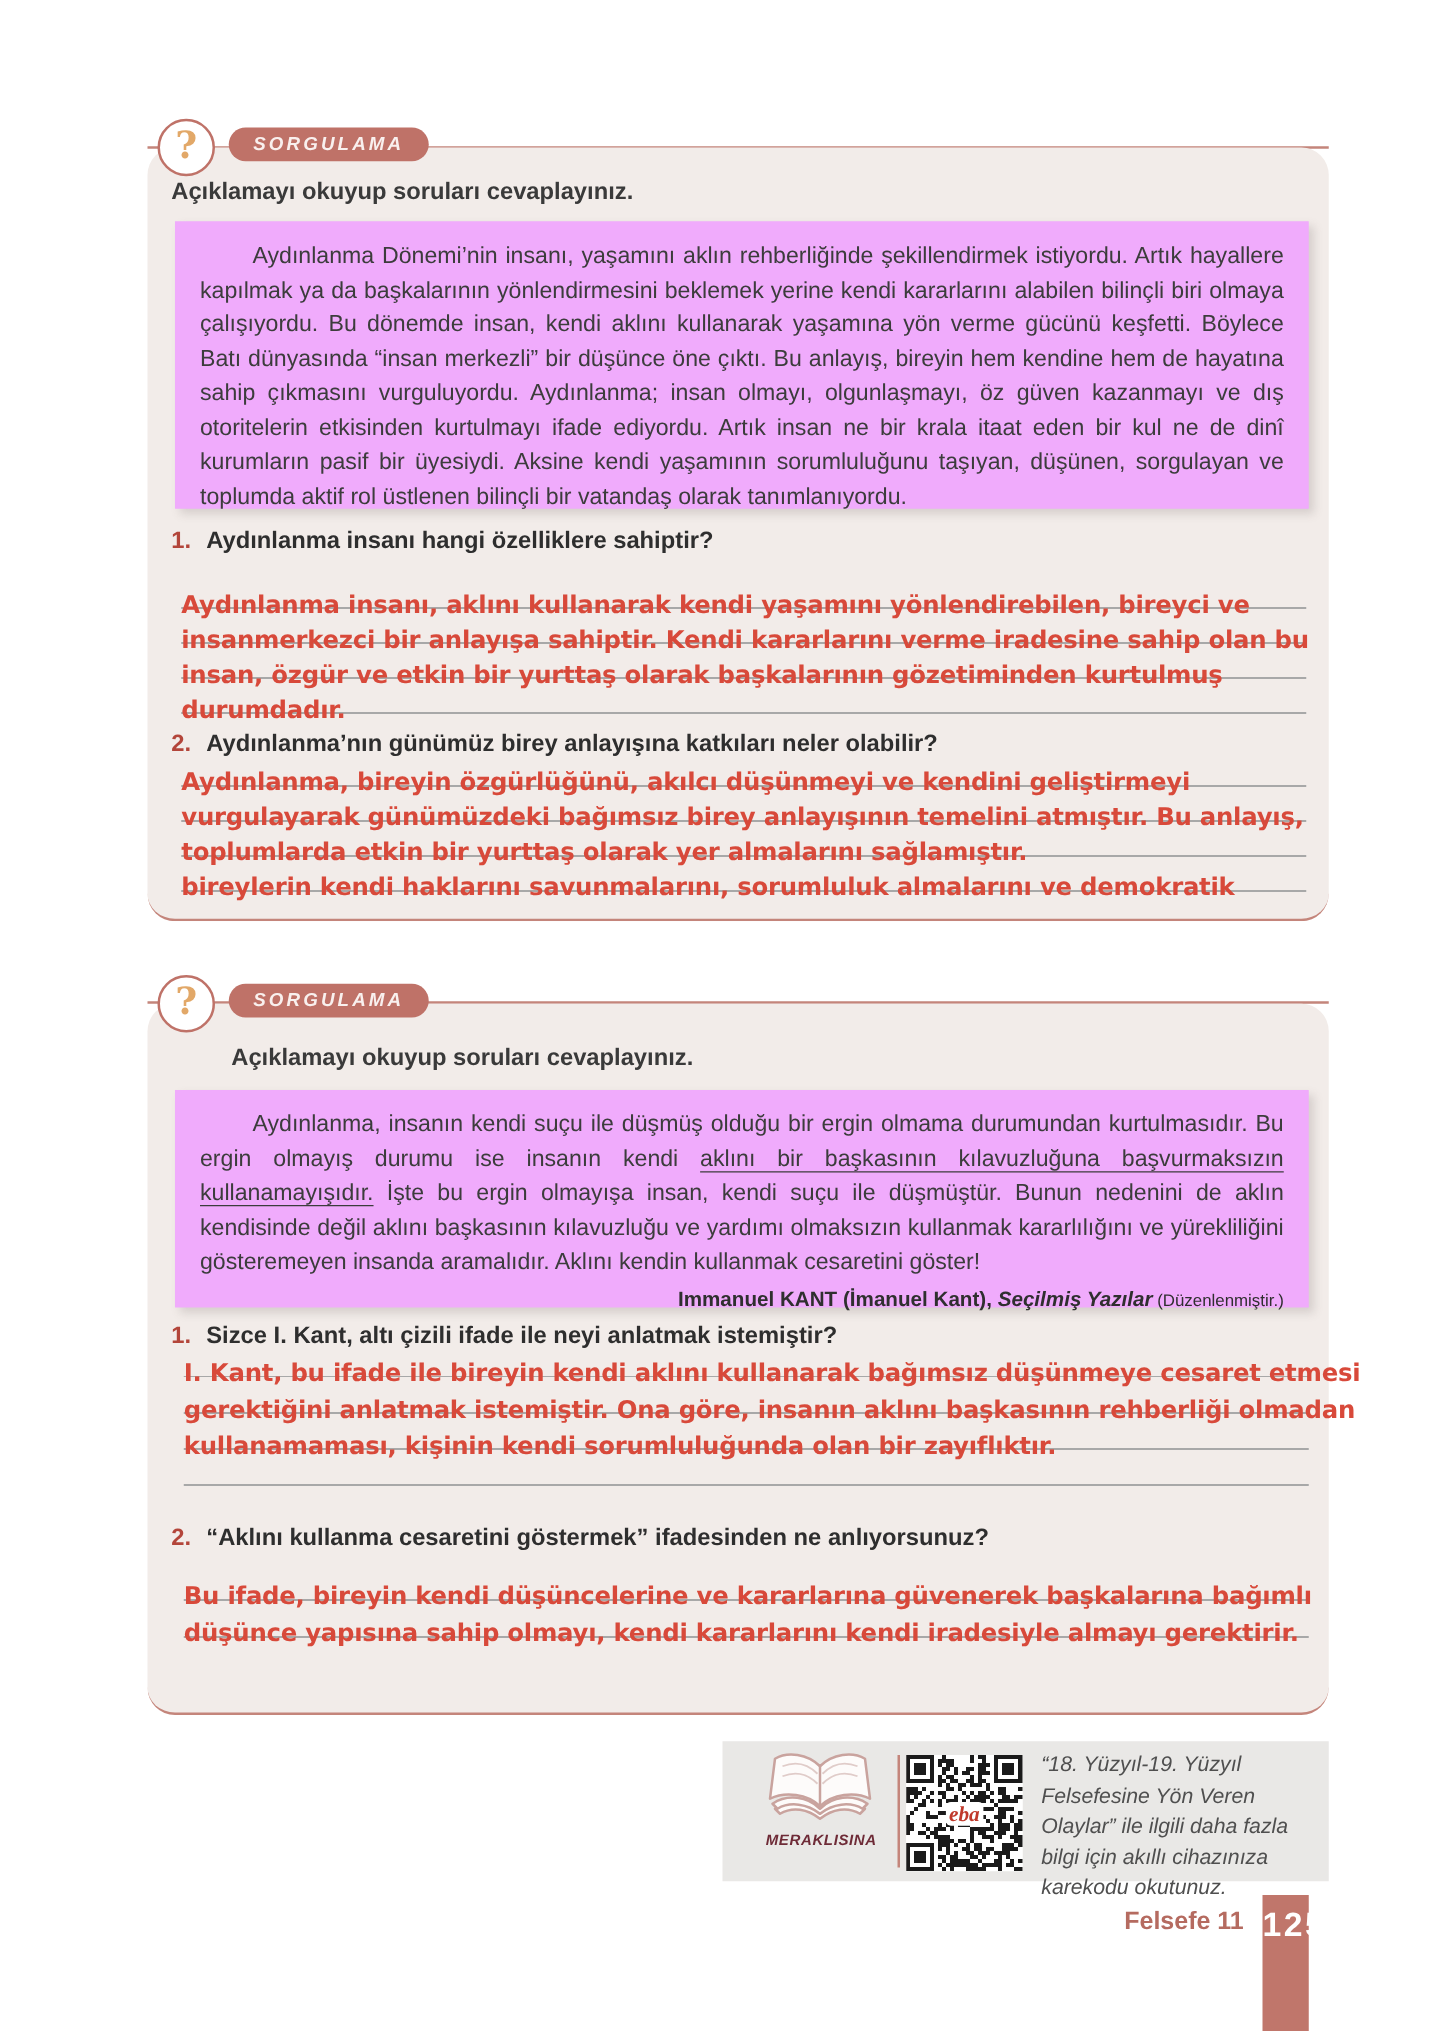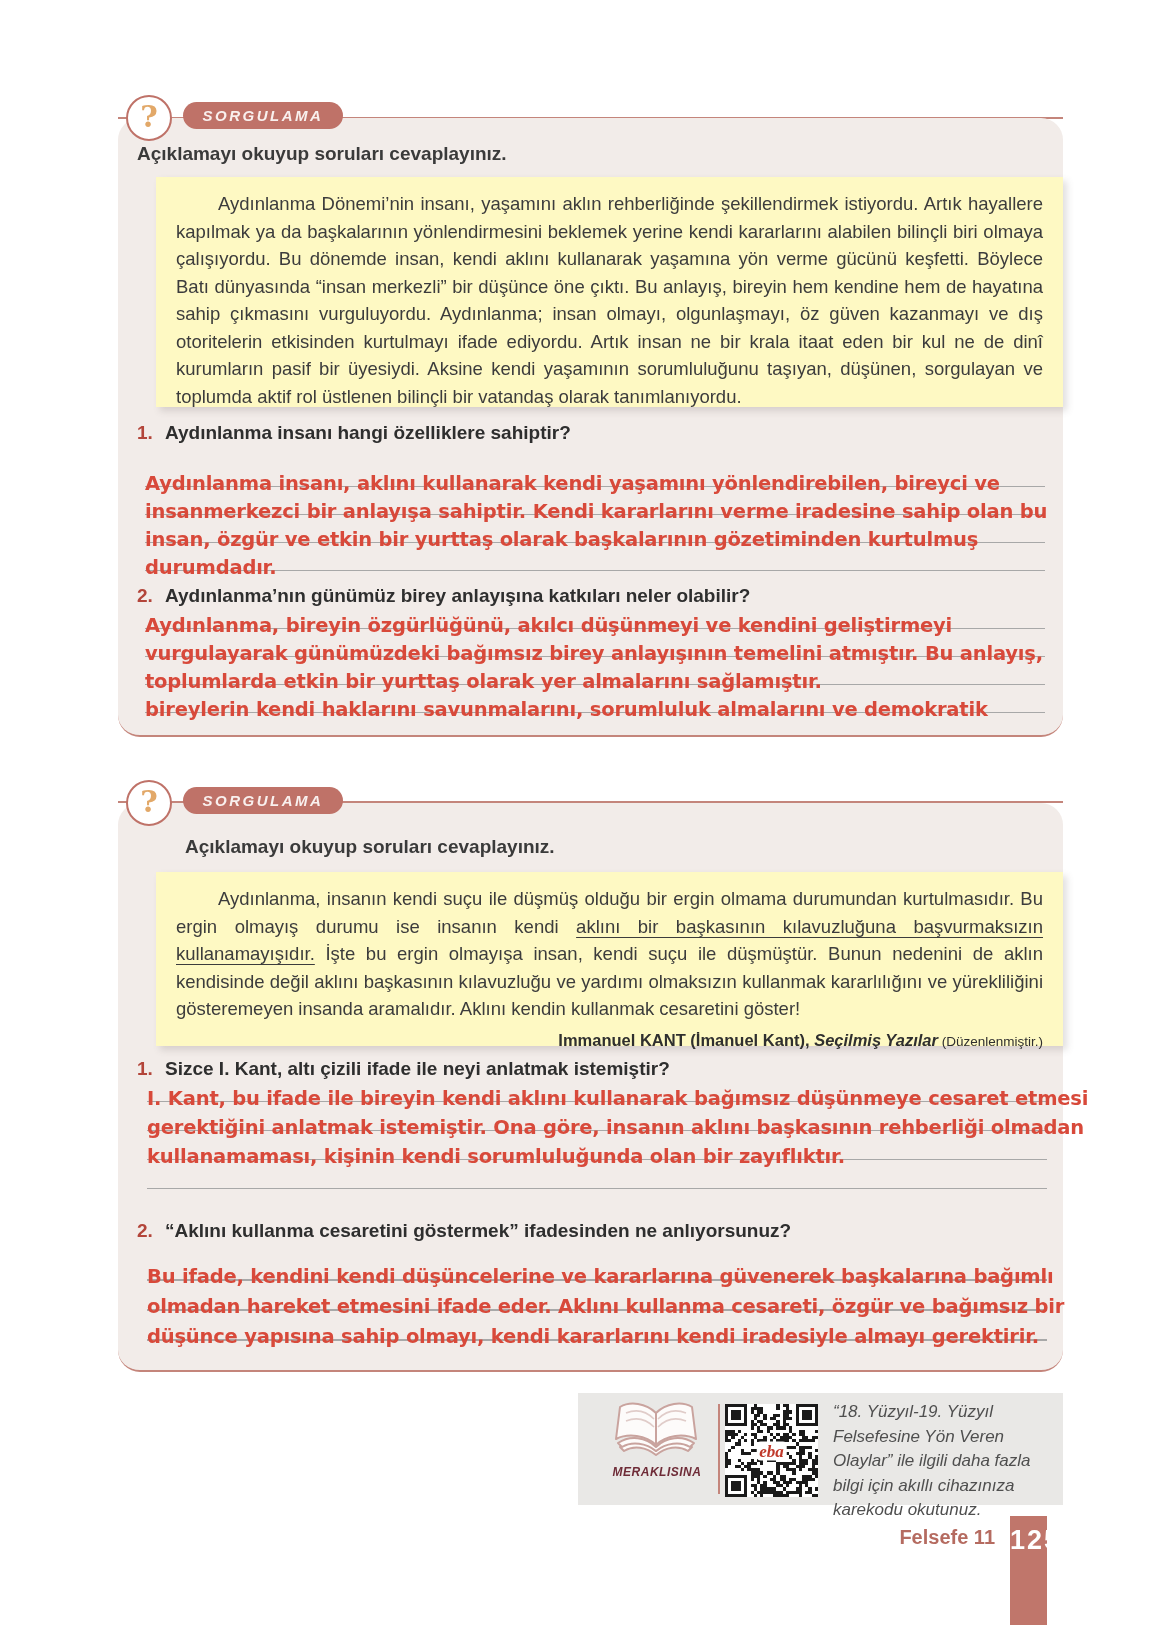--- a/index.html
+++ b/index.html
@@ -24,23 +24,23 @@
   }
   .badge span{
     color:#f8 efe;color:#f9f0ee;font-style:italic;font-weight:bold;
     font-size:15px;letter-spacing:2.5px;
   }
   
   .panel{position:absolute;left:118px;width:945px;background:#f2ece9;
          border-bottom:2px solid #c4857b;box-sizing:border-box;border-radius:22px;}
   .instruction{position:absolute;font-size:19px;color:#3a3a3a;font-weight:600;}
   .quotebox{
-    position:absolute;background:#fef9c3;box-shadow:4px 4px 7px rgba(90,80,75,.18);
+    position:absolute;background:#f0abfc;box-shadow:4px 4px 7px rgba(90,80,75,.18);
     box-sizing:border-box;padding:13px 20px 14px 20px;
-    font-size:18.5px;line-height:27.5px;color:#3c3c3c;text-align:justify;margin-left:16px;
+    font-size:18.5px;line-height:27.5px;color:#3c3c3c;text-align:justify;
   }
   .quotebox .indent{display:inline-block;width:42px;}
   .quotebox .u{text-decoration:underline;text-underline-offset:4px;}
   .attribution{text-align:right;margin-top:4px;font-size:16.5px;color:#2f2f2f;}
   .attribution .auth{font-weight:bold;}
   .attribution .work{font-weight:bold;font-style:italic;}
   .attribution .note{font-size:13.5px;}
   .qrow{position:absolute;display:flex;font-size:19px;color:#2e2e2e;}
   .qnum{width:28px;font-weight:bold;color:#b3453a;flex:0 0 28px;}
   .qtext{font-weight:600;}
@@ -167,22 +167,21 @@
         <div class="aline"></div>
       </div>
 
     <div class="qrow" style="left:19px;top:417px;width:900px;">
       <span class="qnum">2.</span>
       <span class="qtext">“Aklını kullanma cesaretini göstermek” ifadesinden ne anlıyorsunuz?</span>
     </div>
 
     <div class="answer lh30" style="left:29px;top:459px;width:900px;">
 
-    <div class="aline">Bu ifade, kendini kendi düşüncelerine ve kararlarına güvenerek başkalarına bağımlı</div>
-        <div class="aline">olmadan hareket etmesini ifade eder. Aklını kullanma cesareti, özgür ve bağımsız bir</div>
+    <div class="aline">Bu ifade, bireyin kendi düşüncelerine ve kararlarına güvenerek başkalarına bağımlı</div>
         <div class="aline">düşünce yapısına sahip olmayı, kendi kararlarını kendi iradesiyle almayı gerektirir.</div>
       </div>
   </div>
 
   <div class="merak">
     <div class="bookwrap">
       <svg viewBox="0 0 120 70">
         <g fill="#fdfbfa" stroke="#c9a39e" stroke-width="2" stroke-linejoin="round">
           <path d="M24 52 C34 44 50 46 60 56 C70 46 86 44 96 52 L92 56 C82 50 70 52 60 60 C50 52 38 50 28 56 Z"></path>
           <path d="M22 48 C34 40 50 42 60 52 C70 42 86 40 98 48 L94 52 C84 46 70 48 60 56 C50 48 36 46 26 52 Z"></path>

